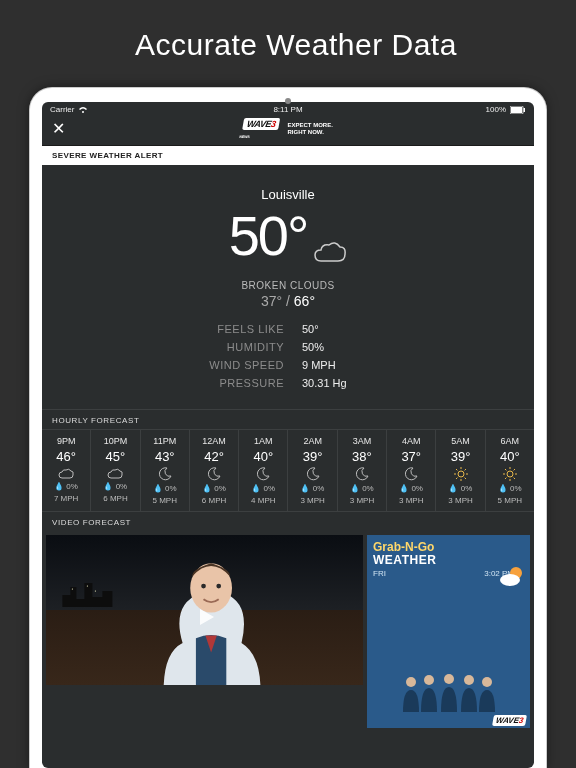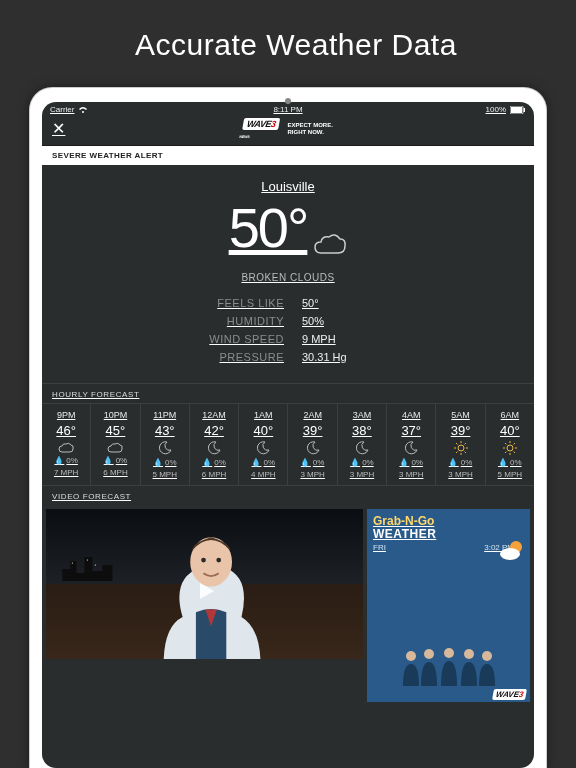--- a/index.html
+++ b/index.html
@@ -33,24 +33,23 @@
   .camera-dot {
     width: 6px; height: 6px;
     background: #888; border-radius: 50%;
     position: absolute; left: 50%; top: 10px;
     transform: translateX(-50%);
   }
   .screen {
     background: #2a2d2e;
     color: #fff;
     height: 100%;
-    border-radius: 14px;
+    border-radius: 6px;
     overflow: hidden;
     font-size: 10px;
-    text-decoration: underline;
   }
   .status-bar {
     display: flex;
     justify-content: space-between;
     align-items: center;
     padding: 3px 8px;
     font-size: 8px;
     color: #eee;
   }
   .status-bar .left, .status-bar .right {
@@ -92,20 +91,21 @@
   .brand-tag { color: #fff; font-size: 6px; font-weight: 700; line-height: 1.1; margin-left: 4px;}
   .alert-bar {
     background: #fff; color: #222;
     padding: 5px 10px;
   }
   .alert-bar .title { font-size: 8px; font-weight: 700; letter-spacing: 0.4px;}
   .alert-bar .msg { font-size: 8px; color: #555; margin-top: 1px;}
   .current-block {
     text-align: center;
     padding: 14px 0 10px;
+    margin-top: 8px;
   }
   .city { font-size: 13px; font-weight: 400; }
   .big-temp {
     display: flex; justify-content: center; align-items: flex-start;
     font-size: 56px; font-weight: 200; line-height: 1;
     margin-top: 6px; letter-spacing: -2px;
     position: relative;
   }
   .cloud-ic {
     margin-left: 6px; margin-top: 10px;
@@ -254,20 +254,23 @@
       <div class="city">Louisville</div>
       <div class="big-temp">
         <span>50°</span>
         <span class="cloud-ic">
           <svg width="34" height="24" viewBox="0 0 34 24">
               <path d="M8 20 Q2 20 2 14 Q2 9 8 9 Q9 3 16 4 Q22 -1 27 6 Q33 6 32 13 Q32 20 25 20 Z" fill="none" stroke="#ccc" stroke-width="1.5"></path>
             </svg>
         </span>
       </div>
       <div class="cond-label">BROKEN CLOUDS</div>
+      <div class="hilo">
+        <span class="lo">37°</span> <span class="lo">/</span> <span>66°</span>
+      </div>
 
       <div class="details">
         <div class="k">FEELS LIKE</div>
         <div class="v">50°</div>
         <div class="k">HUMIDITY</div>
         <div class="v">50%</div>
         <div class="k">WIND SPEED</div>
         <div class="v">9 MPH</div>
         <div class="k">PRESSURE</div>
         <div class="v">30.31 Hg</div>

